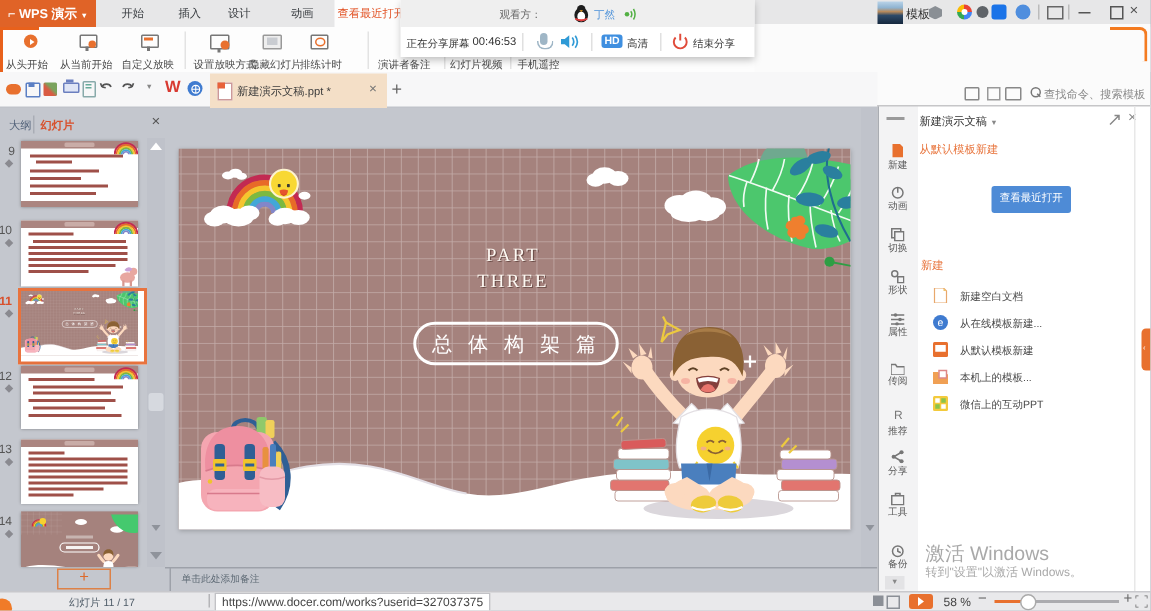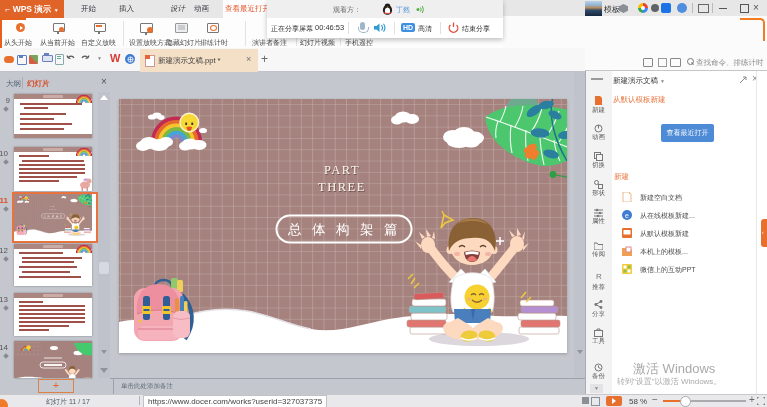--- a/index.html
+++ b/index.html
@@ -7,21 +7,21 @@
 .tx{white-space:nowrap;}
 </style>
 </head>
 <body>
 
 <div class="abs" style="left:0;top:0;width:767px;height:18px;background:#e7e7e8;"></div>
 <div class="abs" style="left:0;top:0;width:64px;height:18px;background:#e06327;color:#fff;font-size:8.5px;font-weight:bold;line-height:18px;text-align:center;">⌐ WPS 演示 <span style="font-size:5px;">▼</span></div>
 <div class="abs tx" style="left:72px;top:0;height:18px;line-height:18px;font-size:7.5px;color:#35393d;">
 <span class="abs" style="left:9px;">开始</span>
 <span class="abs" style="left:47px;">插入</span>
-<span class="abs" style="left:98px;font-style:italic;">设计</span>
+<span class="abs" style="left:80px;">设计</span>
 <span class="abs" style="left:122px;">动画</span>
 </div>
 <div class="abs" style="left:223px;top:0;width:49px;height:18px;background:#fdfdfd;color:#e25427;font-size:7.5px;line-height:18px;text-align:center;">查看最近打开</div>
 
 <div class="abs" style="left:585px;top:1px;width:17px;height:15px;background:linear-gradient(180deg,#b9d3e8 0%,#8fb3d0 28%,#b98a5a 45%,#2e4a68 62%,#16283e 100%);"></div>
 <div class="abs tx" style="left:604px;top:4px;font-size:8px;color:#333;">模板</div>
 <div class="abs" style="left:619px;top:4px;width:9px;height:9px;background:#8a8f95;clip-path:polygon(50% 0,100% 25%,100% 75%,50% 100%,0 75%,0 25%);"></div>
 <div class="abs" style="left:638px;top:3px;width:10px;height:10px;border-radius:50%;background:conic-gradient(#ea4335 0 25%,#4285f4 25% 50%,#34a853 50% 75%,#fbbc05 75% 100%);"></div>
 <div class="abs" style="left:641px;top:6px;width:4px;height:4px;border-radius:50%;background:#fff;"></div>
 <div class="abs" style="left:651px;top:4px;width:8px;height:8px;border-radius:50%;background:#5f6368;"></div>
@@ -102,21 +102,21 @@
 <div class="abs" style="left:145px;top:55px;width:5px;height:4px;background:#e8623a;"></div>
 <div class="abs tx" style="left:158px;top:56px;font-size:7.5px;color:#3c3c3c;">新建演示文稿.ppt *</div>
 <div class="abs tx" style="left:246px;top:54px;font-size:9px;color:#777;">×</div>
 <div class="abs tx" style="left:261px;top:52px;font-size:12px;color:#666;">+</div>
 
 <div class="abs" style="left:643px;top:58px;width:8px;height:7px;border:1px solid #888;border-radius:1px;"></div>
 <div class="abs" style="left:658px;top:58px;width:7px;height:7px;border:1px solid #999;"></div>
 <div class="abs" style="left:670px;top:58px;width:9px;height:7px;border:1px solid #888;border-radius:1px;"></div>
 <div class="abs" style="left:687px;top:58px;width:5px;height:5px;border:1px solid #777;border-radius:50%;"></div>
 <div class="abs" style="left:691px;top:63px;width:3px;height:1px;background:#777;transform:rotate(45deg);"></div>
-<div class="abs tx" style="left:696px;top:58px;font-size:7.5px;color:#8a8a8a;">查找命令、排练计时</div>
+<div class="abs tx" style="left:696px;top:58px;font-size:7.5px;color:#8a8a8a;">查找命令、搜索模板</div>
 
 <div class="abs" style="left:267px;top:0;width:236px;height:38px;background:#fff;box-shadow:0 2px 5px rgba(0,0,0,.25);"></div>
 <div class="abs" style="left:267px;top:0;width:236px;height:18px;background:#efefef;"></div>
 <div class="abs tx" style="left:333px;top:5px;font-size:7px;color:#666;">观看方：</div>
 <svg class="abs" style="left:382px;top:3px;" width="11" height="12">
     <ellipse cx="5.5" cy="7" rx="4.6" ry="5" fill="#1d1d1d"></ellipse>
     <circle cx="5.5" cy="3.2" r="2.8" fill="#1d1d1d"></circle>
     <ellipse cx="5.5" cy="8" rx="2.6" ry="3.2" fill="#fff"></ellipse>
     <path d="M1.5,9.5 Q5.5,11.5 9.5,9.5" stroke="#e03c3c" stroke-width="1.2" fill="none"></path>
     <path d="M4.3,3.8 L6.7,3.8 L5.5,5 Z" fill="#f5a623"></path>
@@ -616,21 +616,21 @@
       <rect x="1.5" y="5.5" width="3" height="3" fill="#8bc34a"></rect>
       <rect x="5.5" y="5.5" width="3" height="3" fill="#fff"></rect>
     </svg>
 <div class="abs tx" style="left:640px;top:265px;font-size:7px;color:#4a4a4a;">微信上的互动PPT</div>
 
 <div class="abs" style="left:756px;top:71px;width:1px;height:323px;background:#e8e8e8;"></div>
 
 <div class="abs" style="left:761px;top:219px;width:6px;height:28px;background:#e8702e;border-radius:3px 0 0 3px;"></div>
 <div class="abs" style="left:762px;top:230px;width:3px;height:5px;color:#fff;font-size:5px;line-height:5px;">‹</div>
 
-<div class="abs tx" style="left:617px;top:360px;font-size:13px;color:#a9a9a9;margin-left:16px;">激活 Windows</div>
+<div class="abs tx" style="left:617px;top:360px;font-size:13px;color:#a9a9a9;">激活 Windows</div>
 <div class="abs tx" style="left:617px;top:376px;font-size:8px;color:#a9a9a9;">转到"设置"以激活 Windows。</div>
 </div>
 
 <div class="abs" style="left:0;top:394px;width:767px;height:13px;background:#e9e9eb;border-top:1px solid #c8c8cc;"></div>
 <div class="abs" style="left:-5px;top:399px;width:13px;height:13px;border-radius:50%;background:#f07b28;"></div>
 <div class="abs tx" style="left:46px;top:397px;font-size:7px;color:#4d5a66;">幻灯片 11 / 17</div>
 <div class="abs" style="left:139px;top:396px;width:1px;height:9px;background:#b5b5b8;"></div>
 <div class="abs" style="left:143px;top:395px;width:182px;height:11px;background:#fff;border:1px solid #c2c2c6;"></div>
 <div class="abs tx" style="left:148px;top:397px;font-size:8px;color:#444;">https://www.docer.com/works?userid=327037375</div>
 <div class="abs" style="left:582px;top:397px;width:7px;height:7px;background:#8b8f96;"></div>

